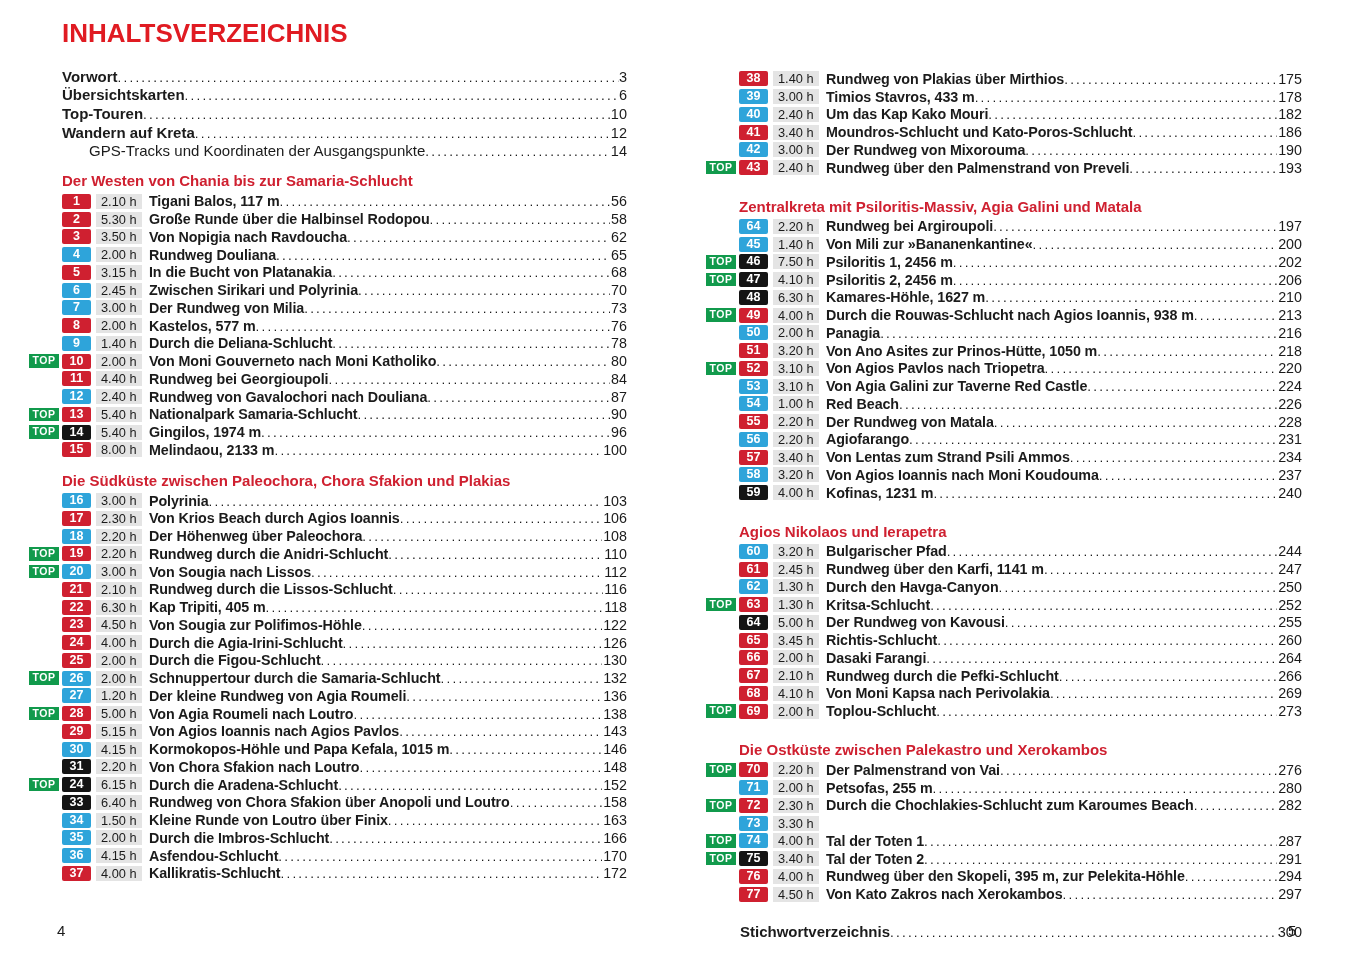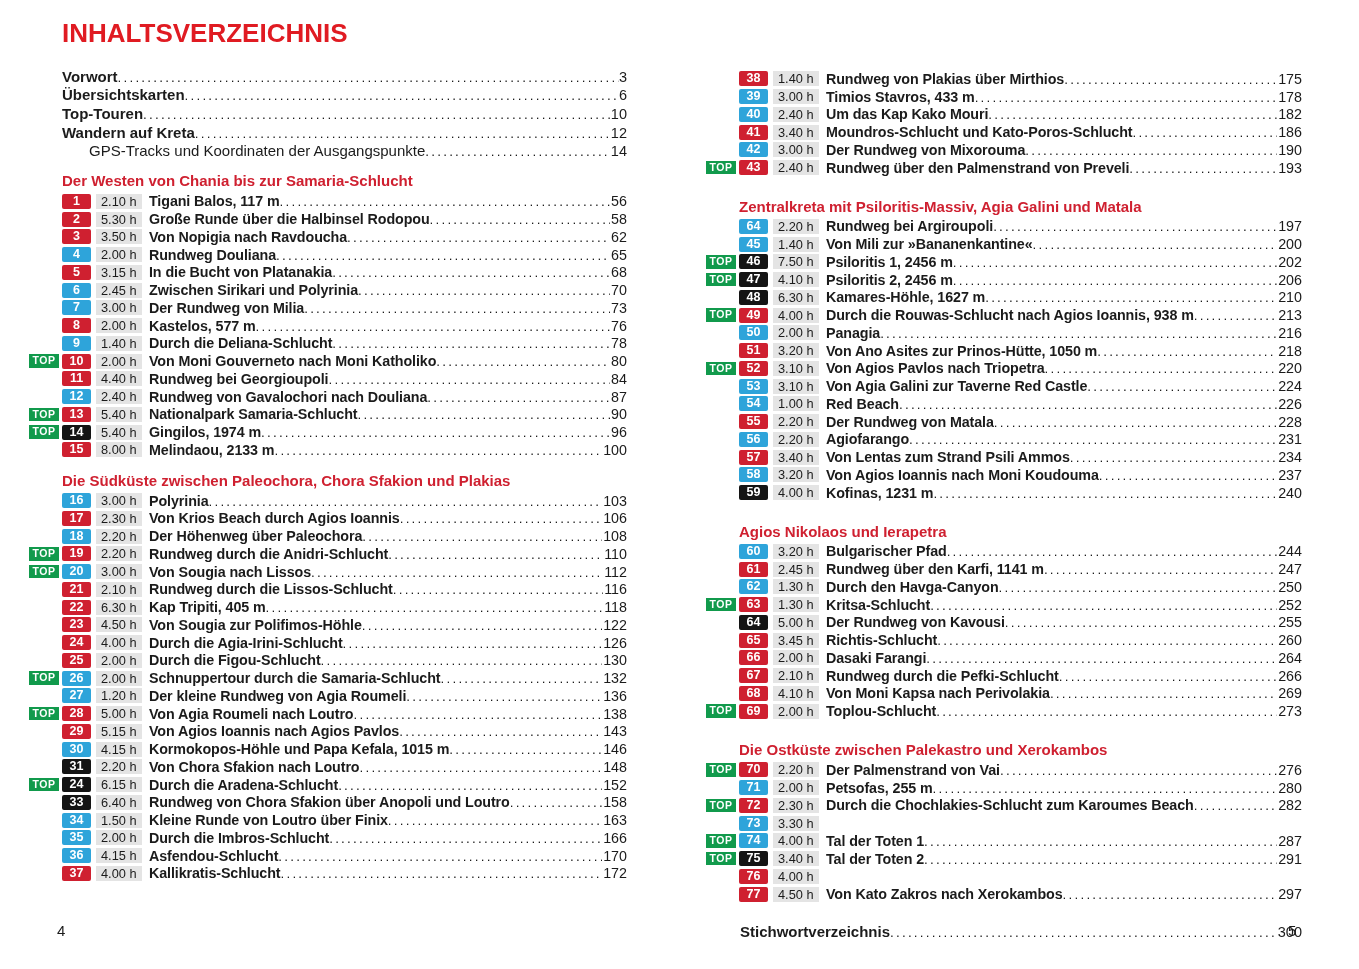--- a/index.html
+++ b/index.html
@@ -908,20 +908,25 @@
     <span class="entry-main">
       <span class="entry-title">Tal der Toten 2</span>
       <span class="dots"></span>
       <span class="entry-page">291</span>
     </span>
   </div>
           <div class="entry">
     <span class="top-slot"></span>
     <span class="num-badge badge-red">76</span>
     <span class="time">4.00 h</span>
+    <span class="entry-main">
+      <span class="entry-title">Rundweg über den Skopeli, 395 m, zur Pelekita-Höhle</span>
+      <span class="dots"></span>
+      <span class="entry-page">294</span>
+    </span>
   </div>
           <div class="entry">
     <span class="top-slot"></span>
     <span class="num-badge badge-red">77</span>
     <span class="time">4.50 h</span>
     <span class="entry-main">
       <span class="entry-title">Von Kato Zakros nach Xerokambos</span>
       <span class="dots"></span>
       <span class="entry-page">297</span>
     </span>

